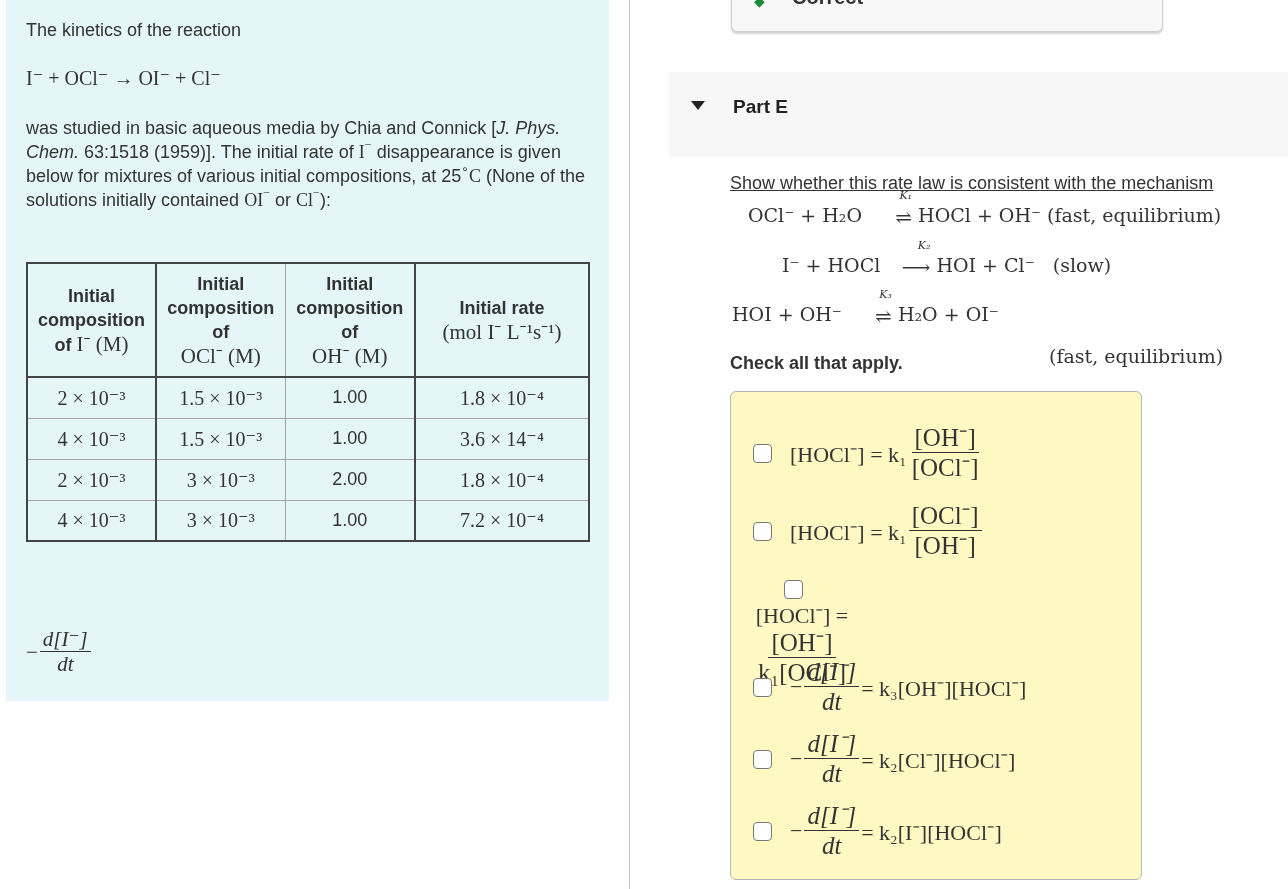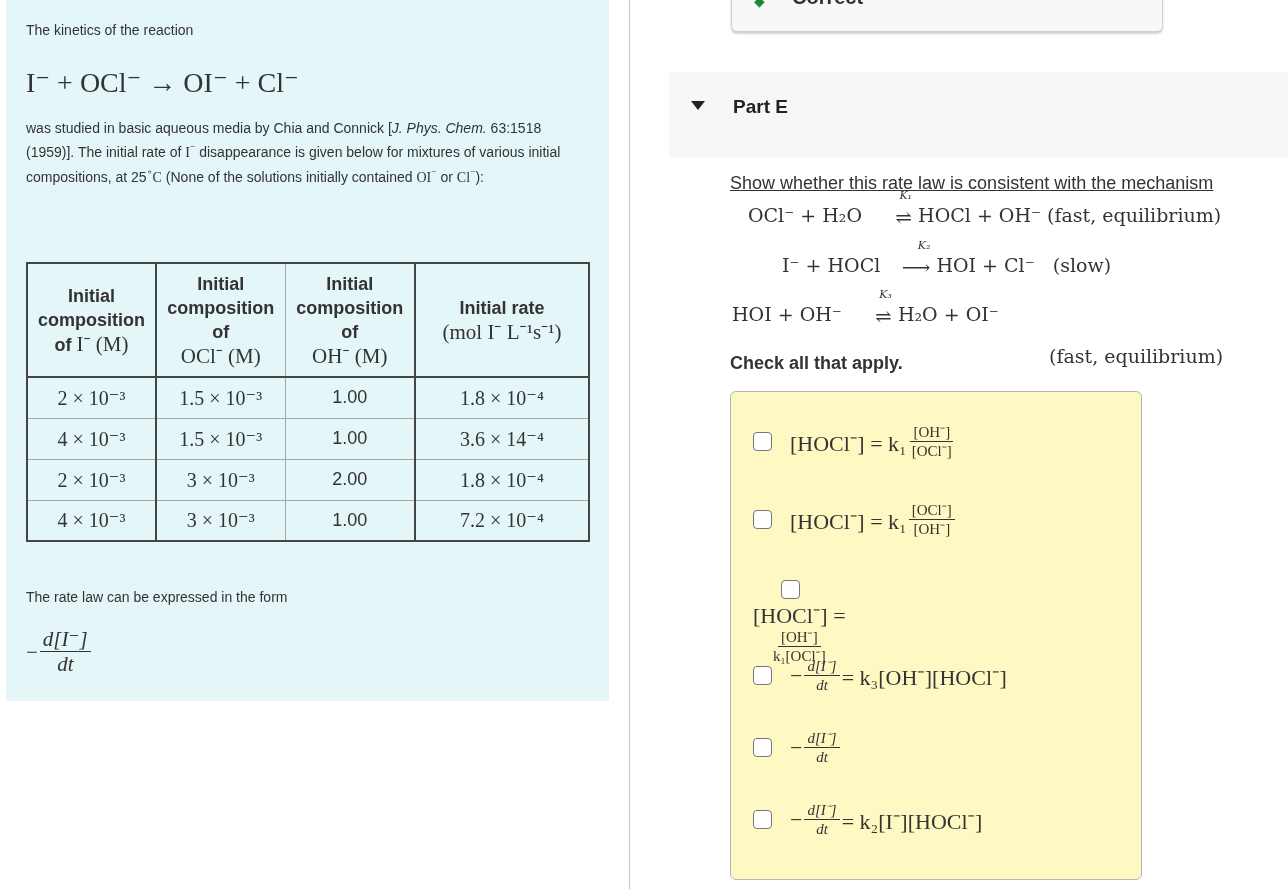--- a/index.html
+++ b/index.html
@@ -9,22 +9,22 @@
       background: #ffffff; font-family: "Liberation Sans", sans-serif; color: #333;
     }
     .serif { font-family: "Liberation Serif", "DejaVu Serif", serif; }
     sup { font-size: 0.68em; line-height: 0; position: relative; top: -0.15em; vertical-align: super; }
 
     
     .left-panel {
       position: absolute; left: 6px; top: 0; width: 603px; height: 701px;
       background: #e5f6f8;
     }
-    .lp-text { position: absolute; left: 20px; font-size: 14px; color: #333; line-height: 24px; }
-    .eq-reaction { position: absolute; left: 20px; top: 66px; font-size: 28px; color: #333; }
+    .lp-text { position: absolute; left: 20px; font-size: 18px; color: #333; line-height: 24px; }
+    .eq-reaction { position: absolute; left: 20px; top: 66px; font-size: 20px; color: #333; }
     .intro2 { top: 116px; width: 560px; }
 
     table.data {
       position: absolute; left: 20px; top: 262px; width: 564px;
       border-collapse: collapse; background: #e5f6f8;
     }
     table.data td, table.data th {
       border: 1px solid #a6a6a6; text-align: center; padding: 0;
     }
     table.data { border: 2px solid #444; }
@@ -72,21 +72,21 @@
     .arrow-glyph { font-size: 20px; }
 
     .check-all { position: absolute; left: 730px; top: 353px; font-size: 18px; font-weight: bold; color: #333; }
 
     .options-box {
       position: absolute; left: 730px; top: 391px; width: 412px; height: 489px;
       border: 1px solid #b5b5b5; border-radius: 6px; background: #fef9c3; text-align: right;
     }
     .opt { position: absolute; left: 22px; display: flex; align-items: center; font-family: "Liberation Serif", serif; font-size: 22px; color: #333; }
     .cb { width: 19px; height: 19px; border: 1.5px solid #777; border-radius: 4px; background: #fff; margin-right: 18px; flex-shrink: 0; }
-    .opt .frac { font-size: 15px; }
+    .opt .frac { font-size: 25px; }
   </style>
 </head>
 <body>
 
 <div class="left-panel">
   <div class="lp-text" style="top:18px;">The kinetics of the reaction</div>
   <div class="eq-reaction serif">I⁻ + OCl⁻ → OI⁻ + Cl⁻</div>
 
   <div class="lp-text intro2">
     <span>was studied in basic aqueous media by Chia and Connick [</span><i>J. Phys. Chem.</i><span> 63:1518 (1959)]. The initial rate of </span><span class="serif">I<sup>−</sup></span><span> disappearance is given below for mixtures of various initial compositions, at 25</span><sup>∘</sup><span class="serif">C</span><span> (None of the solutions initially contained </span><span class="serif">OI<sup>−</sup></span><span> or </span><span class="serif">Cl<sup>−</sup></span><span>):</span>
@@ -137,21 +137,20 @@
     </tr>
     <tr>
       <td class="c1 serif">4 × 10⁻³</td>
       <td class="c2 serif">3 × 10⁻³</td>
       <td class="c3 num">1.00</td>
       <td class="serif">7.2 × 10⁻⁴</td>
     </tr>
   </tbody>
     </table>
 
-  <div class="lp-text rate-intro">The rate law can be expressed in the form</div>
   <div class="rate-eq serif">
     <span>−</span>
     <span class="frac">
       <span class="num-part it">d[I⁻]</span>
       <span class="den-part it">dt</span>
     </span>
   </div>
 </div>
 
 <div class="divider"></div>
@@ -221,20 +220,21 @@
       </span>
     <span>= k₃[OH⁻][HOCl⁻]</span>
   </div>
   <div class="opt" style="top:338px;">
     <span class="cb"></span>
     <span>−</span>
     <span class="frac">
         <span class="num-part it">d[I⁻]</span>
         <span class="den-part it">dt</span>
       </span>
+    <span>= k₂[Cl⁻][HOCl⁻]</span>
   </div>
   <div class="opt" style="top:410px;">
     <span class="cb"></span>
     <span>−</span>
     <span class="frac">
         <span class="num-part it">d[I⁻]</span>
         <span class="den-part it">dt</span>
       </span>
     <span>= k₂[I⁻][HOCl⁻]</span>
   </div>

